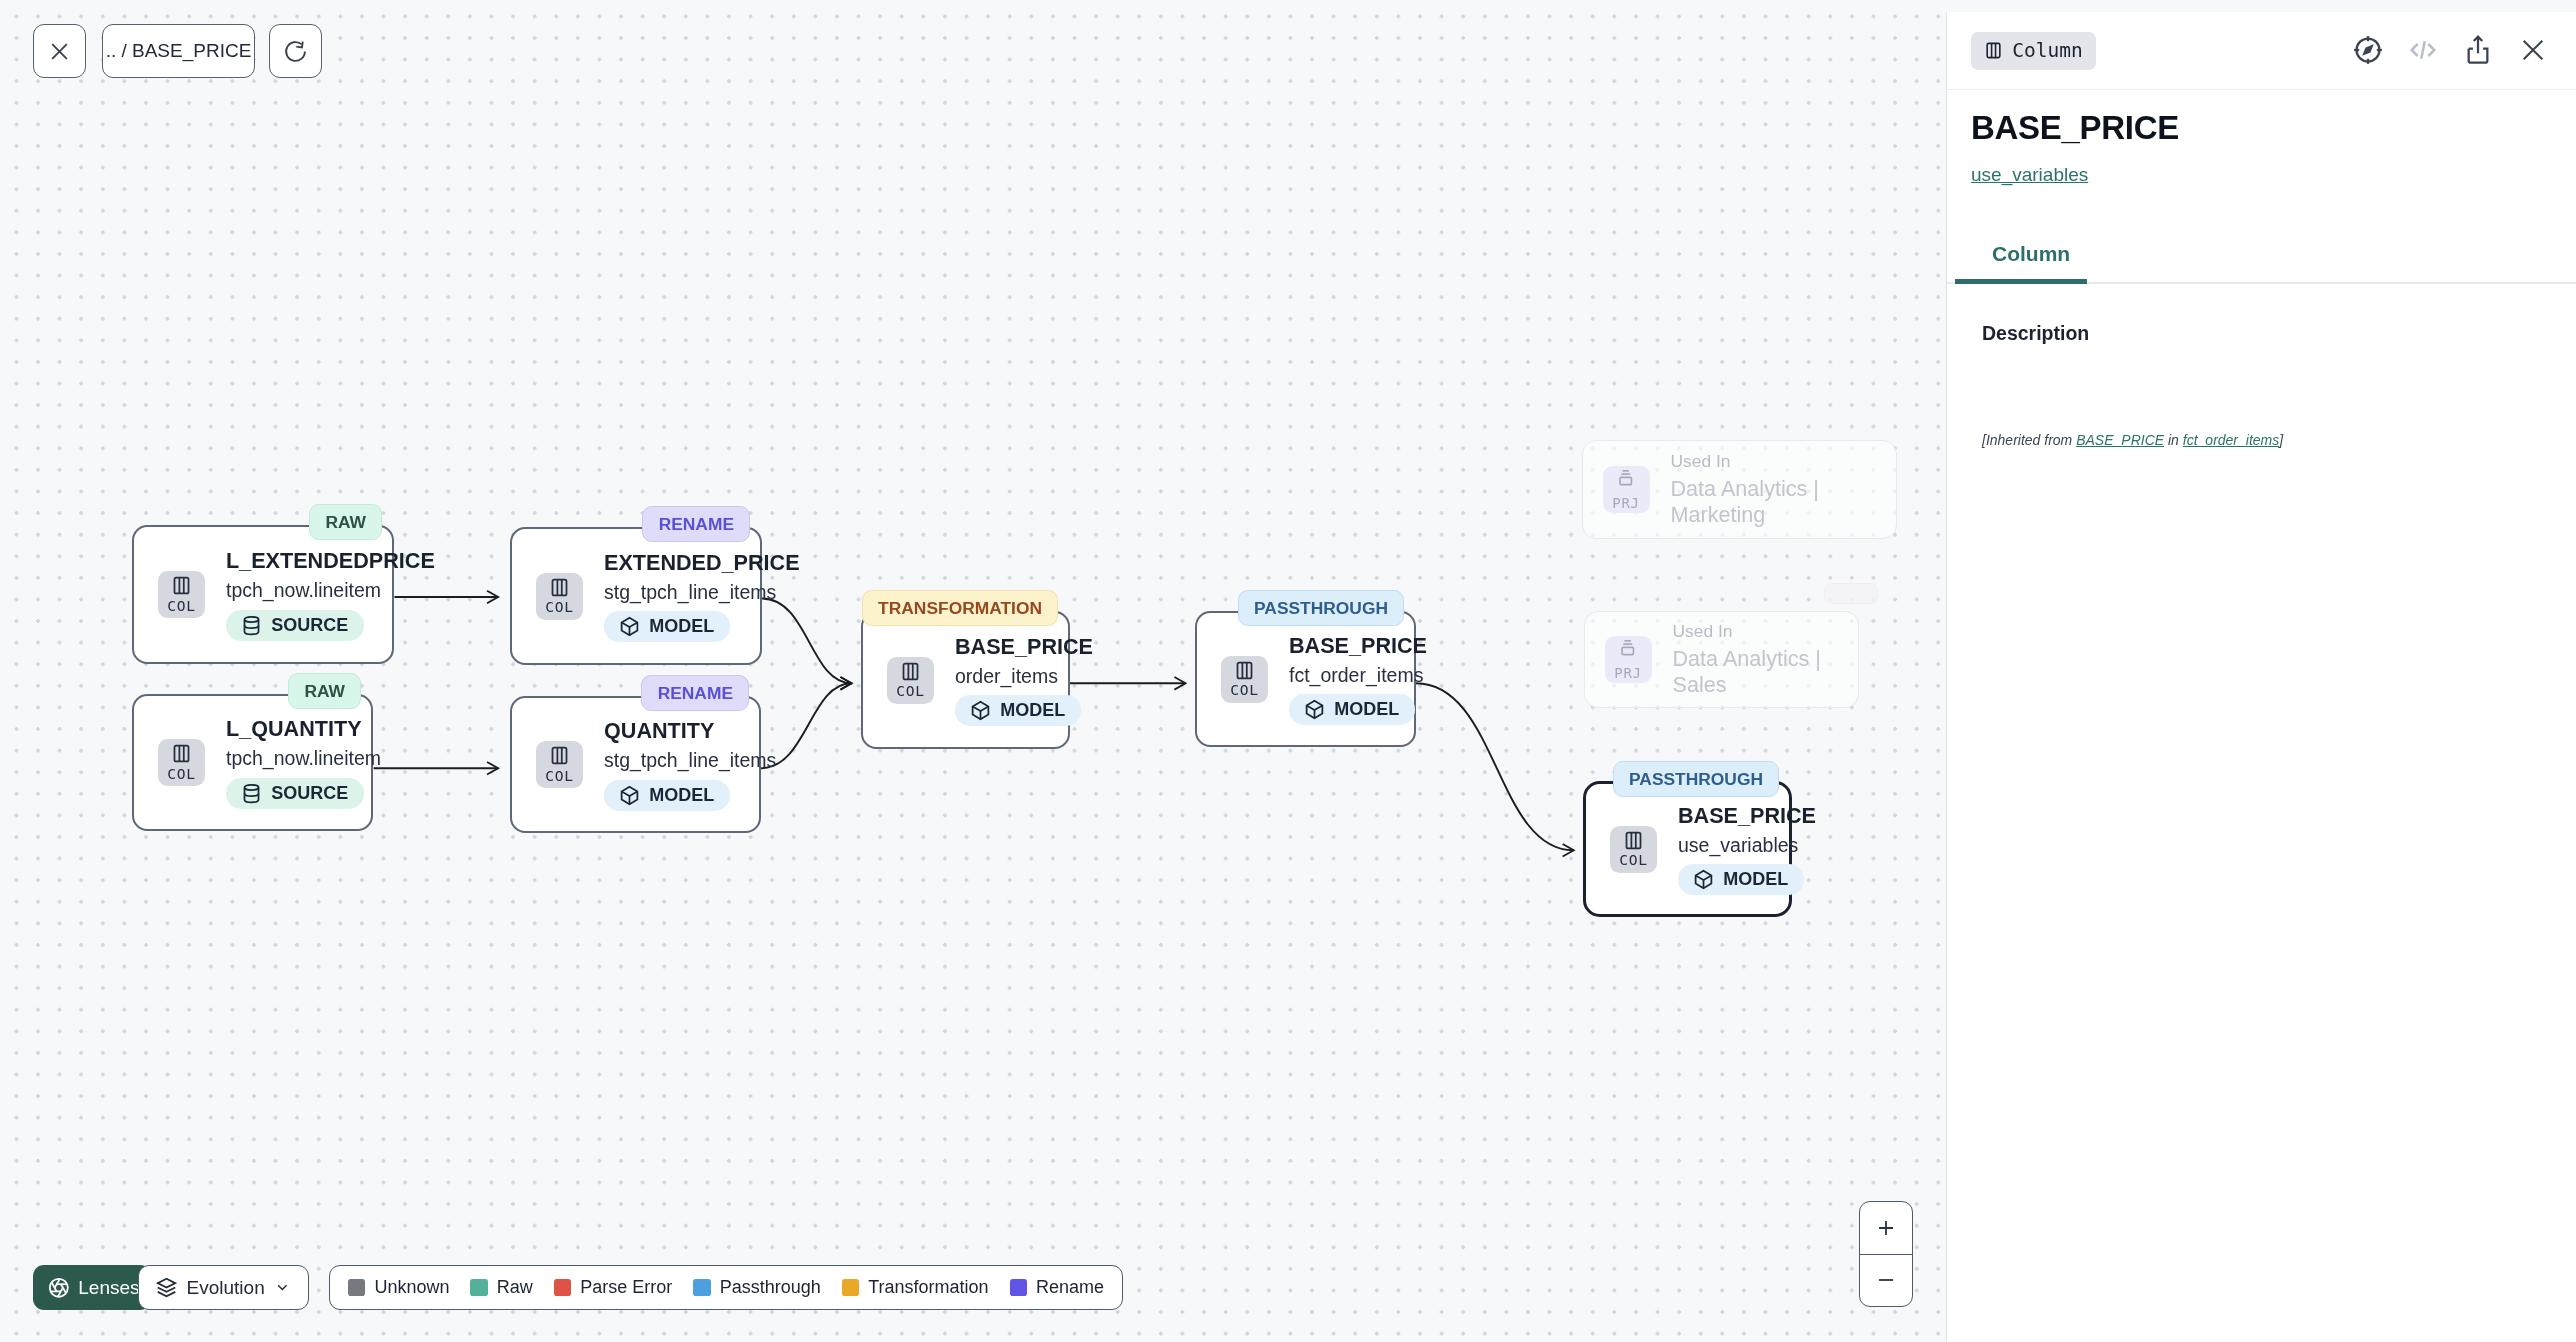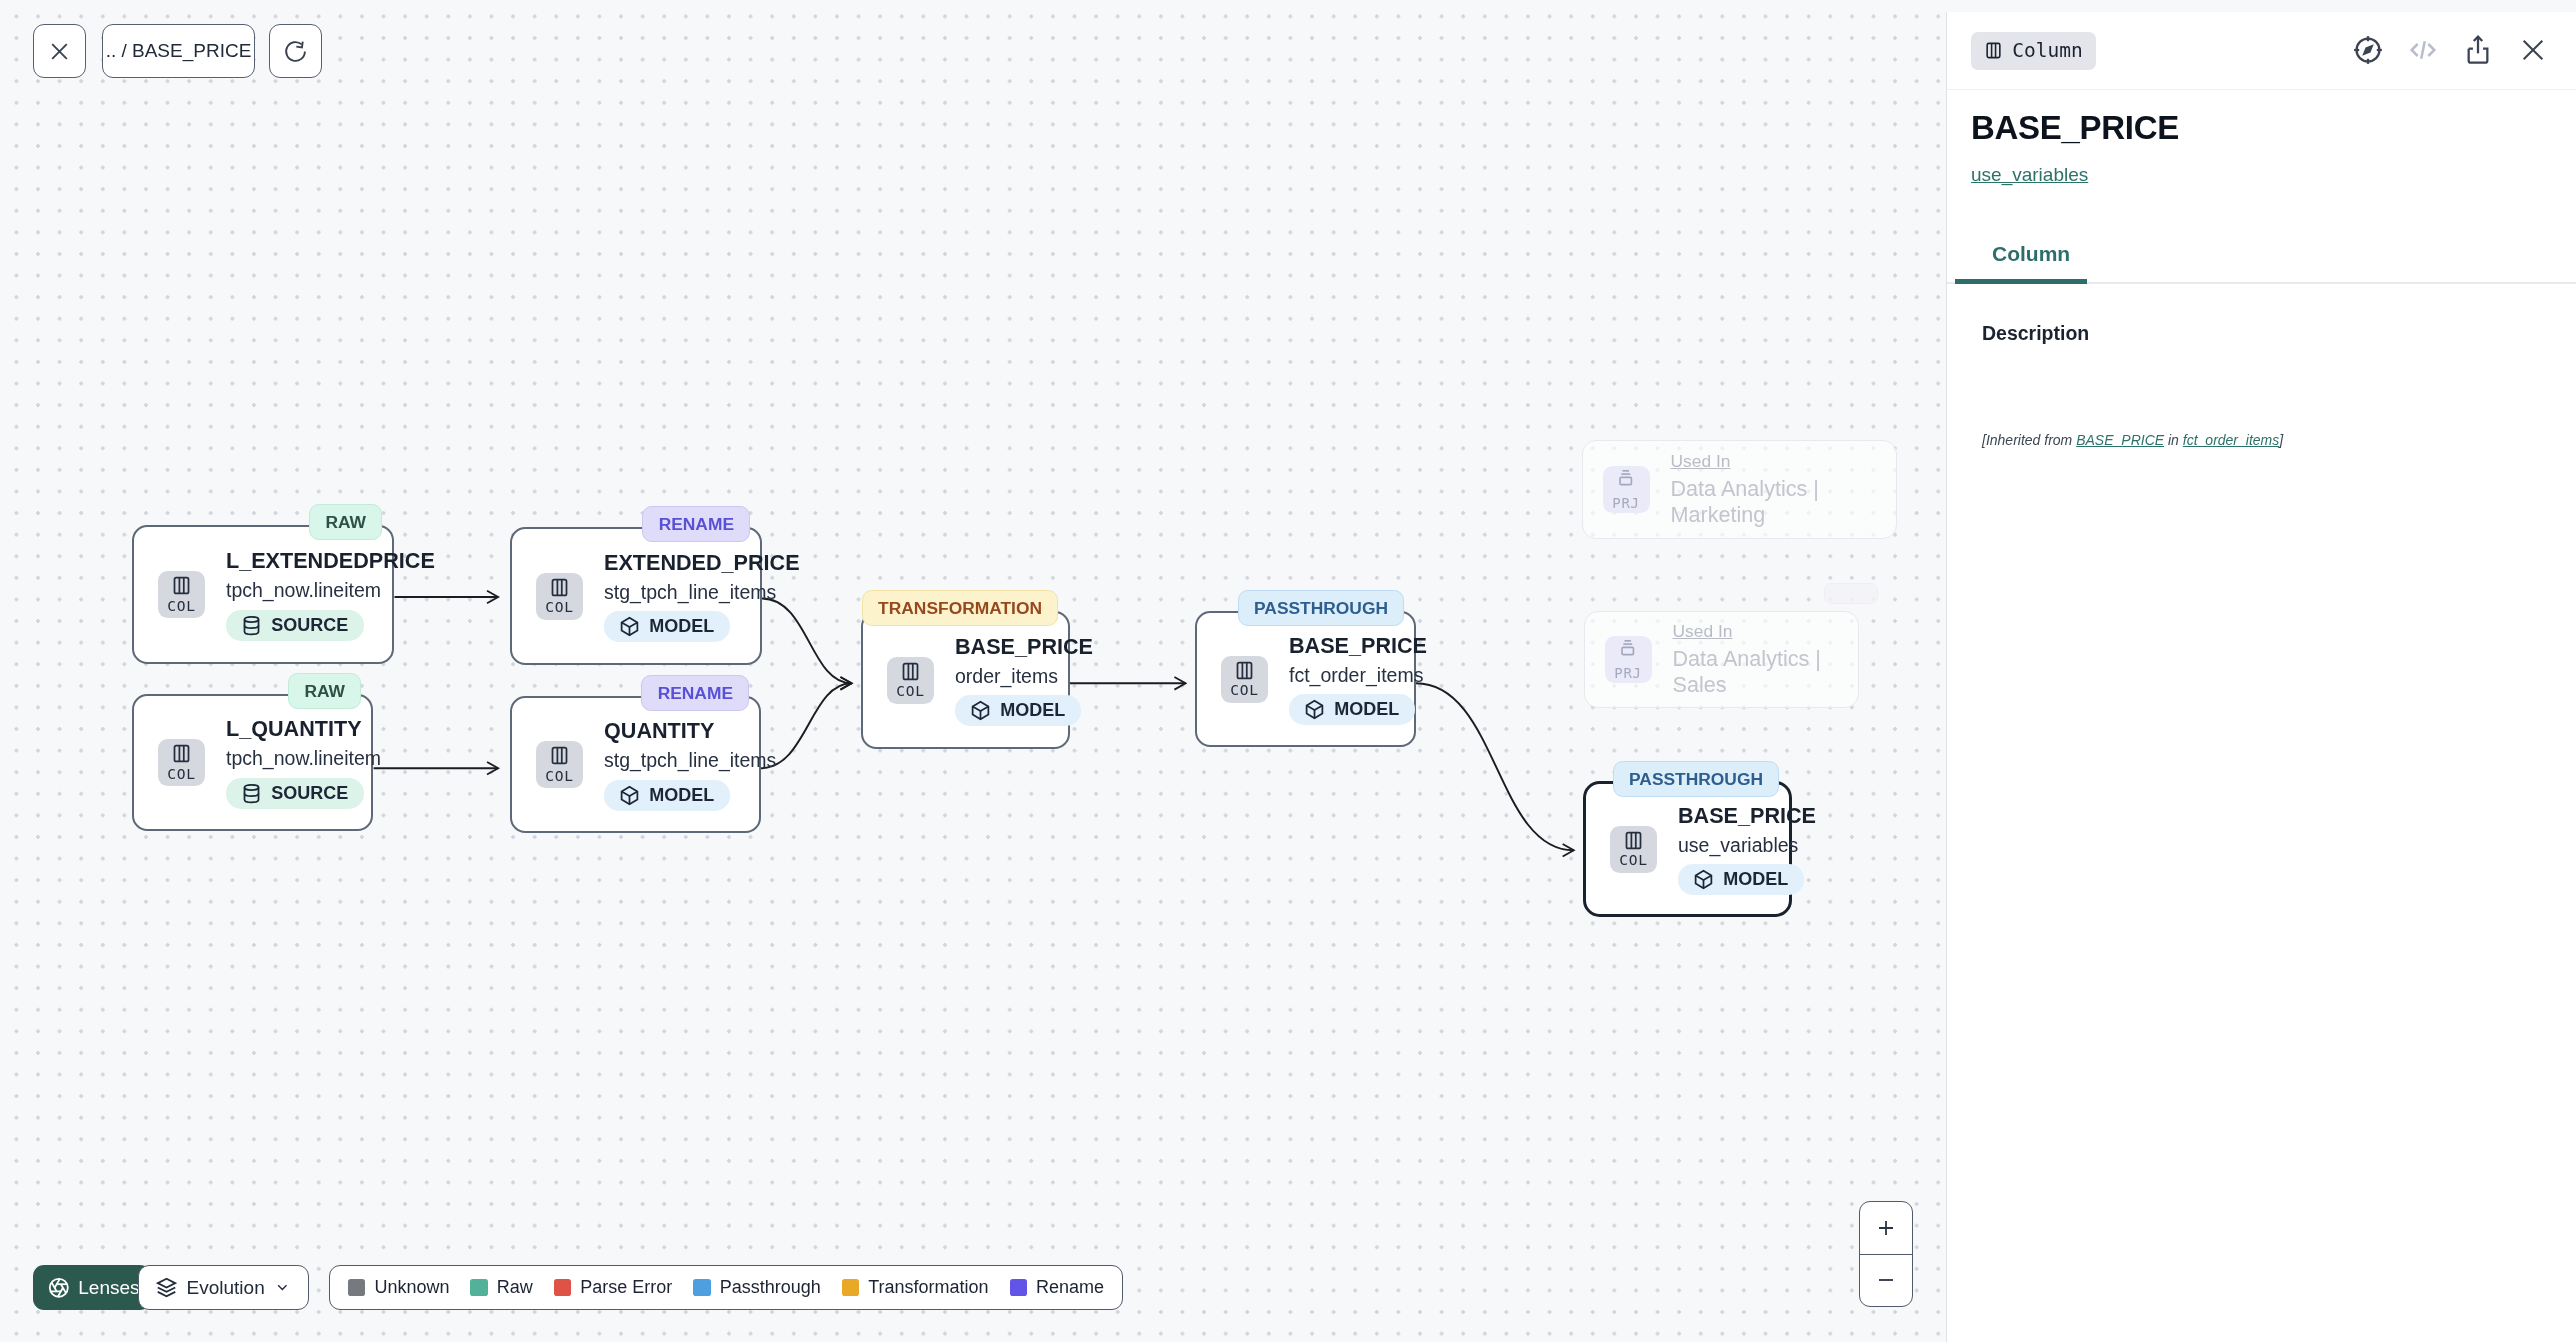--- a/index.html
+++ b/index.html
@@ -52,21 +52,21 @@
     position:absolute; background:rgba(253,253,254,0.65); border:1.4px solid #e7e9ef; border-radius:14px;
     display:flex; align-items:center; gap:21px; padding:0 19.5px;
   }
   .ghost-chip {
     width:47px; height:47px; background:#eaeaf8; border-radius:9.7px; flex:0 0 auto;
     display:flex; flex-direction:column; align-items:center; justify-content:center; gap:7px; color:#a3a7bd;
   }
   .ghost-chip svg { width:19.5px; height:19.5px; }
   .ghost-chip .chip-label { font-size:14px; color:#a6aabe; }
   .ghost-body { display:flex; flex-direction:column; align-items:flex-start; gap:3.5px; }
-  .ghost-label { font-size:17.4px; color:#b9bcc6;text-decoration:underline; }
+  .ghost-label { font-size:17.4px; color:#b9bcc6; }
   .ghost-name  { font-size:21.6px; color:#c2c5ce; }
   .ghost-badge {
     position:absolute; left:1824px; top:583px; width:54px; height:21px;
     background:#f4f4f8; border:1.4px solid #ececf2; border-radius:7px; opacity:.8;
   }
 
   
   .tool-btn {
     position:absolute; top:24px; height:54px; background:#fff; border:1.7px solid #566070;
     border-radius:11px; display:flex; align-items:center; justify-content:center; color:#39414f;

